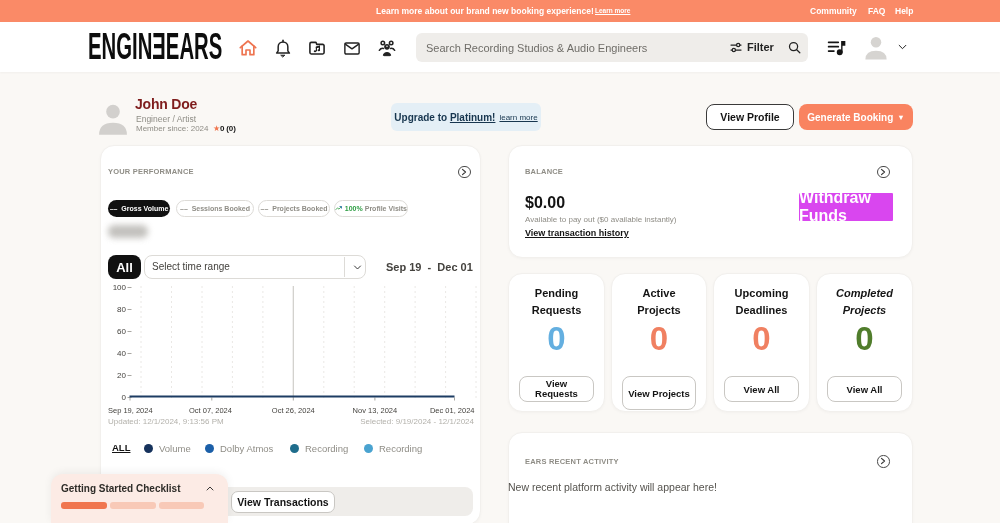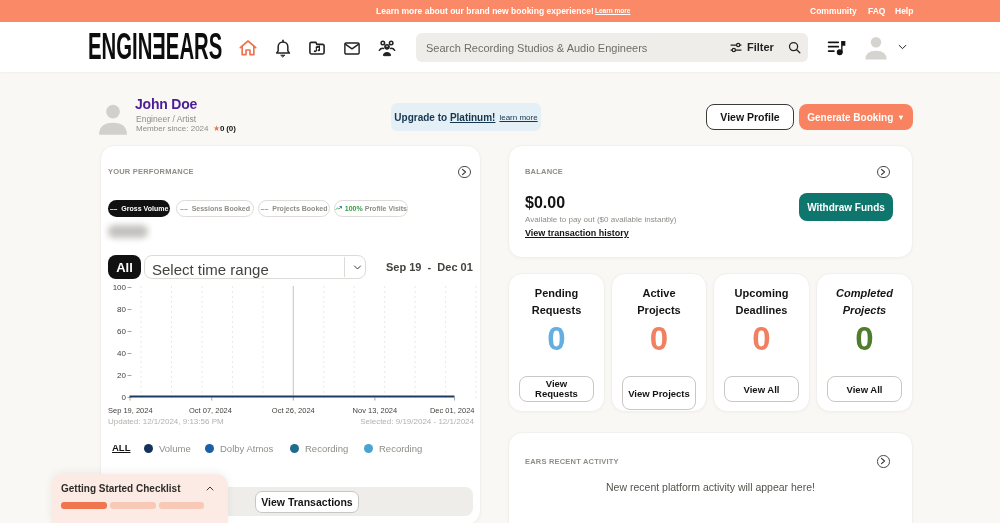--- a/index.html
+++ b/index.html
@@ -82,21 +82,21 @@
     <path d="M3.5 22 q0-7 8.5-7 q8.5 0 8.5 7 Z" fill="#D6D4D1"></path>
   </svg>
 <svg class="abs" style="left:896px;top:42px;" width="13" height="10" viewBox="0 0 24 24" fill="none" stroke="#222" stroke-width="2.4" stroke-linecap="round" stroke-linejoin="round">
     <path d="M4 8 L12 16 L20 8"></path>
   </svg>
 
 <svg class="abs" style="left:94px;top:98px;" width="38" height="40" viewBox="0 0 24 24">
     <circle cx="12" cy="8" r="4.3" fill="#D2D0CD"></circle>
     <path d="M3.2 22.5 q0-7.5 8.8-7.5 q8.8 0 8.8 7.5 Z" fill="#D2D0CD"></path>
   </svg>
-<div class="abs" style="left:135px;top:96px;font-size:14px;font-weight:bold;color:#4c1d95;letter-spacing:-0.2px;">John Doe</div>
+<div class="abs" style="left:135px;top:96px;font-size:14px;font-weight:bold;color:#7f1d1d;letter-spacing:-0.2px;">John Doe</div>
 <div class="abs" style="left:136px;top:114px;font-size:8.5px;color:#8F8D86;">Engineer / Artist</div>
 <div class="abs" style="left:136px;top:124px;font-size:8px;color:#8F8D86;">Member since: 2024&nbsp;&nbsp;<span style="color:#F0764F;">★</span><b style="color:#141414;">0</b><b style="color:#141414;"> (0)</b></div>
 
 <div class="abs" style="left:391px;top:103px;width:150px;height:28px;background:#E4EFF6;border-radius:6px;display:flex;align-items:center;justify-content:center;white-space:nowrap;">
   <span style="font-size:10px;font-weight:bold;color:#17364F;">Upgrade to <span style="text-decoration:underline;">Platinum!</span></span>
   <span style="font-size:8px;color:#17364F;text-decoration:underline;margin-left:4px;">learn more</span>
 </div>
 
 <div class="abs" style="left:706px;top:104px;width:88px;height:26px;border:1.3px solid #3a3a3a;border-radius:8px;background:#fff;display:flex;align-items:center;justify-content:center;font-size:10.5px;font-weight:bold;color:#141414;">View Profile</div>
 <div class="abs" style="left:799px;top:104px;width:114px;height:26px;border-radius:8px;background:#F98360;display:flex;align-items:center;justify-content:center;font-size:10px;font-weight:bold;color:#fff;white-space:nowrap;">Generate Booking<span style="font-size:7.5px;margin-left:4px;">▼</span></div>
@@ -118,21 +118,21 @@
       <path d="M14 4 h6 v6" stroke="#1864AB" stroke-width="2.6"></path>
     </svg>
   <span style="color:#2F9E44;margin-left:2px;">100%</span>
     <span style="color:#8F8D86;margin-left:2px;">Profile Visits</span>
 </div>
 
 <div class="abs" style="left:108px;top:225px;width:40px;height:13px;background:#AEACA7;border-radius:6px;filter:blur(3px);opacity:0.75;"></div>
 
 <div class="abs" style="left:108px;top:255px;width:33px;height:24px;background:#111;border-radius:8px;display:flex;align-items:center;justify-content:center;color:#fff;font-weight:bold;font-size:13px;">All</div>
 <div class="abs" style="left:144px;top:255px;width:222px;height:24px;background:#fff;border:1px solid #DDDBD7;border-radius:8px;"></div>
-<div class="abs" style="left:152px;top:261px;font-size:15px;color:#44423E;">Select time range</div>
+<div class="abs" style="left:152px;top:261px;font-size:10px;color:#44423E;">Select time range</div>
 <div class="abs" style="left:344px;top:257px;width:1px;height:20px;background:#DDDBD7;"></div>
 <svg class="abs" style="left:352px;top:263px;" width="11" height="9" viewBox="0 0 24 24" fill="none" stroke="#222" stroke-width="2.4" stroke-linecap="round" stroke-linejoin="round">
     <path d="M4 8 L12 16 L20 8"></path>
   </svg>
 <div class="abs" style="left:386px;top:261px;font-size:11px;color:#44423E;font-weight:bold;">Sep 19&nbsp; - &nbsp;Dec 01</div>
 
 <svg class="abs" style="left:100px;top:280px;" width="381" height="150" viewBox="0 0 381 150">
   <g font-family="Liberation Sans, sans-serif" font-size="8px" fill="#44423E" text-anchor="end">
     <text x="26" y="10">100</text>
       <text x="26" y="32">80</text>
@@ -178,33 +178,33 @@
 <div class="abs" style="left:144px;top:444px;width:9px;height:9px;border-radius:50%;background:#16325C;"></div>
 <div class="abs" style="left:159px;top:443px;font-size:9.5px;color:#8F8D86;">Volume</div>
 <div class="abs" style="left:205px;top:444px;width:9px;height:9px;border-radius:50%;background:#1B5FA8;"></div>
 <div class="abs" style="left:220px;top:443px;font-size:9.5px;color:#8F8D86;">Dolby Atmos</div>
 <div class="abs" style="left:290px;top:444px;width:9px;height:9px;border-radius:50%;background:#1F6D8C;"></div>
 <div class="abs" style="left:305px;top:443px;font-size:9.5px;color:#8F8D86;">Recording</div>
 <div class="abs" style="left:364px;top:444px;width:9px;height:9px;border-radius:50%;background:#4AA3D0;"></div>
 <div class="abs" style="left:379px;top:443px;font-size:9.5px;color:#8F8D86;">Recording</div>
 
 <div class="abs" style="left:108px;top:487px;width:365px;height:29px;background:#EFEDEA;border-radius:8px;"></div>
-<div class="abs" style="left:255px;top:491px;width:104px;height:22px;background:#fff;border:1px solid #C9C7C3;border-radius:7px;display:flex;align-items:center;justify-content:center;font-size:10.5px;font-weight:bold;color:#141414;">View Transactions</div>
+<div class="abs" style="left:231px;top:491px;width:104px;height:22px;background:#fff;border:1px solid #C9C7C3;border-radius:7px;display:flex;align-items:center;justify-content:center;font-size:10.5px;font-weight:bold;color:#141414;">View Transactions</div>
 
 <div class="abs card" style="left:508px;top:145px;width:405px;height:113px;"></div>
 <div class="abs cardlabel" style="left:525px;top:167px;">BALANCE</div>
 <div class="abs arrowcirc" style="left:877px;top:165.5px;">
     <svg width="6" height="8" viewBox="0 0 8 10" fill="none" stroke="#3a3a3a" stroke-width="1.6" stroke-linecap="round" stroke-linejoin="round">
       <path d="M2 1.5 L6 5 L2 8.5"></path>
     </svg>
   </div>
 <div class="abs" style="left:525px;top:194px;font-size:16px;font-weight:bold;color:#141414;">$0.00</div>
 <div class="abs" style="left:525px;top:215px;font-size:8px;color:#8F8D86;">Available to pay out ($0 available instantly)</div>
 <div class="abs" style="left:525px;top:228px;font-size:9px;font-weight:bold;color:#141414;text-decoration:underline;">View transaction history</div>
-<div class="abs" style="left:799px;top:193px;width:94px;height:28px;border-radius:8px;background:#0f766e;display:flex;align-items:center;justify-content:center;font-size:10px;font-weight:bold;color:#fff;">Withdraw Funds</div>
+<div class="abs" style="left:799px;top:193px;width:94px;height:28px;border-radius:1px;background:#d946ef;display:flex;align-items:center;justify-content:center;font-size:16px;font-weight:bold;color:#fff;">Withdraw Funds</div>
 
 <div class="abs card" style="left:508px;top:273px;width:97px;height:139px;"></div>
 <div class="abs card" style="left:611px;top:273px;width:96px;height:139px;"></div>
 <div class="abs card" style="left:713px;top:273px;width:97px;height:139px;"></div>
 <div class="abs card" style="left:816px;top:273px;width:97px;height:139px;"></div>
 
 <div class="abs" style="left:508px;top:285px;width:97px;text-align:center;font-size:11px;font-weight:bold;color:#141414;line-height:17px;">Pending<br>Requests</div>
 <div class="abs" style="left:611px;top:285px;width:96px;text-align:center;font-size:11px;font-weight:bold;color:#141414;line-height:17px;">Active<br>Projects</div>
 <div class="abs" style="left:713px;top:285px;width:97px;text-align:center;font-size:11px;font-weight:bold;color:#141414;line-height:17px;">Upcoming<br>Deadlines</div>
 <div class="abs" style="left:816px;top:285px;width:97px;text-align:center;font-size:11px;font-weight:bold;color:#141414;line-height:17px;font-style:italic;">Completed<br>Projects</div>
@@ -219,21 +219,21 @@
 <div class="abs" style="left:724px;top:376px;width:75px;height:26px;background:#fff;border:1px solid #C9C7C3;border-radius:8px;display:flex;align-items:center;justify-content:center;font-size:9.5px;font-weight:bold;color:#141414;">View All</div>
 <div class="abs" style="left:827px;top:376px;width:75px;height:26px;background:#fff;border:1px solid #C9C7C3;border-radius:8px;display:flex;align-items:center;justify-content:center;font-size:9.5px;font-weight:bold;color:#141414;">View All</div>
 
 <div class="abs card" style="left:508px;top:432px;width:405px;height:120px;"></div>
 <div class="abs cardlabel" style="left:525px;top:457px;">EARS RECENT ACTIVITY</div>
 <div class="abs arrowcirc" style="left:877px;top:455px;">
     <svg width="6" height="8" viewBox="0 0 8 10" fill="none" stroke="#3a3a3a" stroke-width="1.6" stroke-linecap="round" stroke-linejoin="round">
       <path d="M2 1.5 L6 5 L2 8.5"></path>
     </svg>
   </div>
-<div class="abs" style="left:508px;top:481px;width:405px;text-align:center;font-size:10.5px;color:#55534E;">New recent platform activity will appear here!</div>
+<div class="abs" style="left:508px;top:481px;width:405px;font-size:10.5px;color:#55534E;">New recent platform activity will appear here!</div>
 
 <div class="abs" style="left:51px;top:474px;width:177px;height:49px;background:#FCEBE5;border-radius:12px 12px 0 0;box-shadow:0 -2px 8px rgba(0,0,0,0.06);"></div>
 <div class="abs" style="left:61px;top:483px;font-size:10px;font-weight:bold;color:#2E2C28;">Getting Started Checklist</div>
 <svg class="abs" style="left:204px;top:484px;" width="12" height="9" viewBox="0 0 24 24" fill="none" stroke="#222" stroke-width="2.4" stroke-linecap="round" stroke-linejoin="round">
     <path d="M4 16 L12 8 L20 16"></path>
   </svg>
 <div class="abs" style="left:61px;top:502px;width:46px;height:7px;background:#F0764F;border-radius:3px;"></div>
 <div class="abs" style="left:110px;top:502px;width:46px;height:7px;background:#F8C9B7;border-radius:3px;"></div>
 <div class="abs" style="left:159px;top:502px;width:45px;height:7px;background:#F8C9B7;border-radius:3px;"></div>
 

